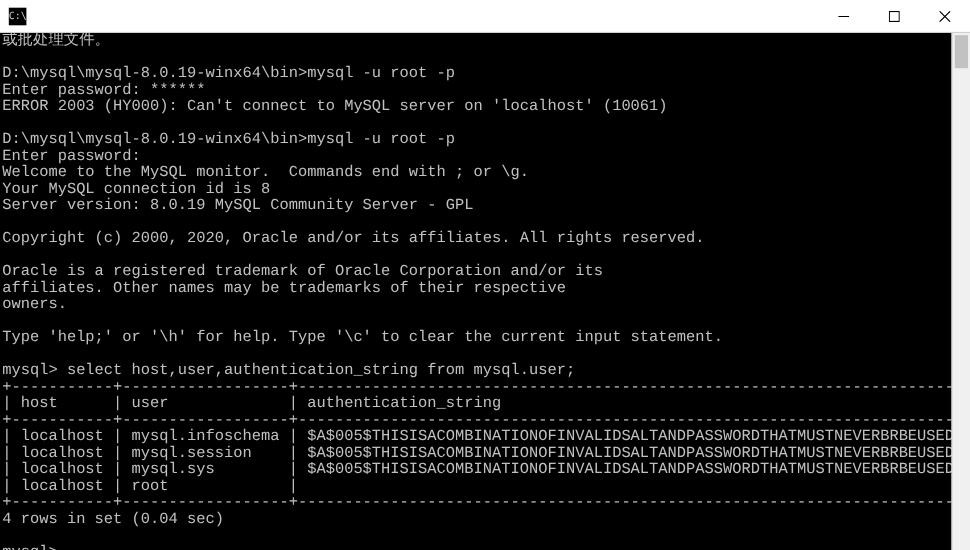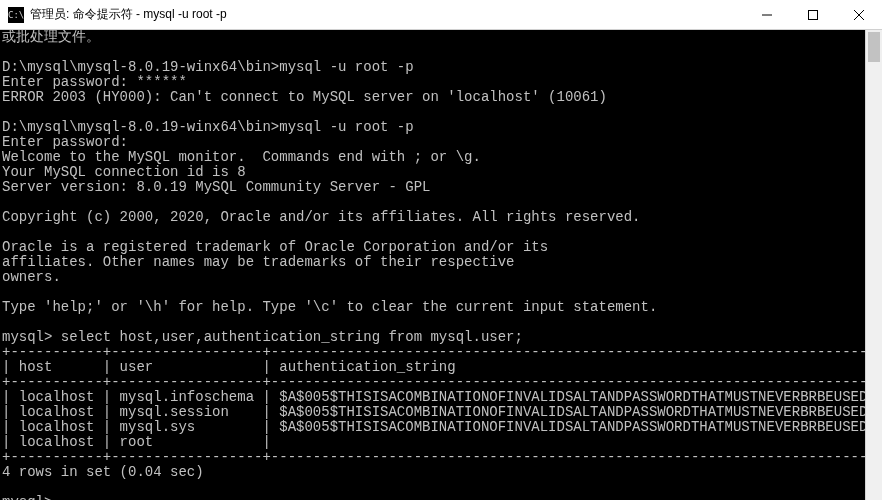--- a/index.html
+++ b/index.html
@@ -72,21 +72,20 @@
     background: #c2c2c2;
   }
   .wrap { position: relative; width: 882px; height: 500px; }
 </style>
 </head>
 <body>
 <div class="wrap">
 
 <div class="titlebar">
   <div class="icon">C:\</div>
-  <div class="title">管理员: 命令提示符 - mysql  -u root -p</div>
   <div class="spacer"></div>
   <div class="btn">
     <svg width="10" height="10" viewBox="0 0 10 10">
           <path d="M0 5 H10" stroke="#000" stroke-width="1"></path>
         </svg>
   </div>
   <div class="btn">
     <svg width="10" height="10" viewBox="0 0 10 10">
           <rect x="0.5" y="0.5" width="9" height="9" fill="none" stroke="#000" stroke-width="1"></rect>
         </svg>

